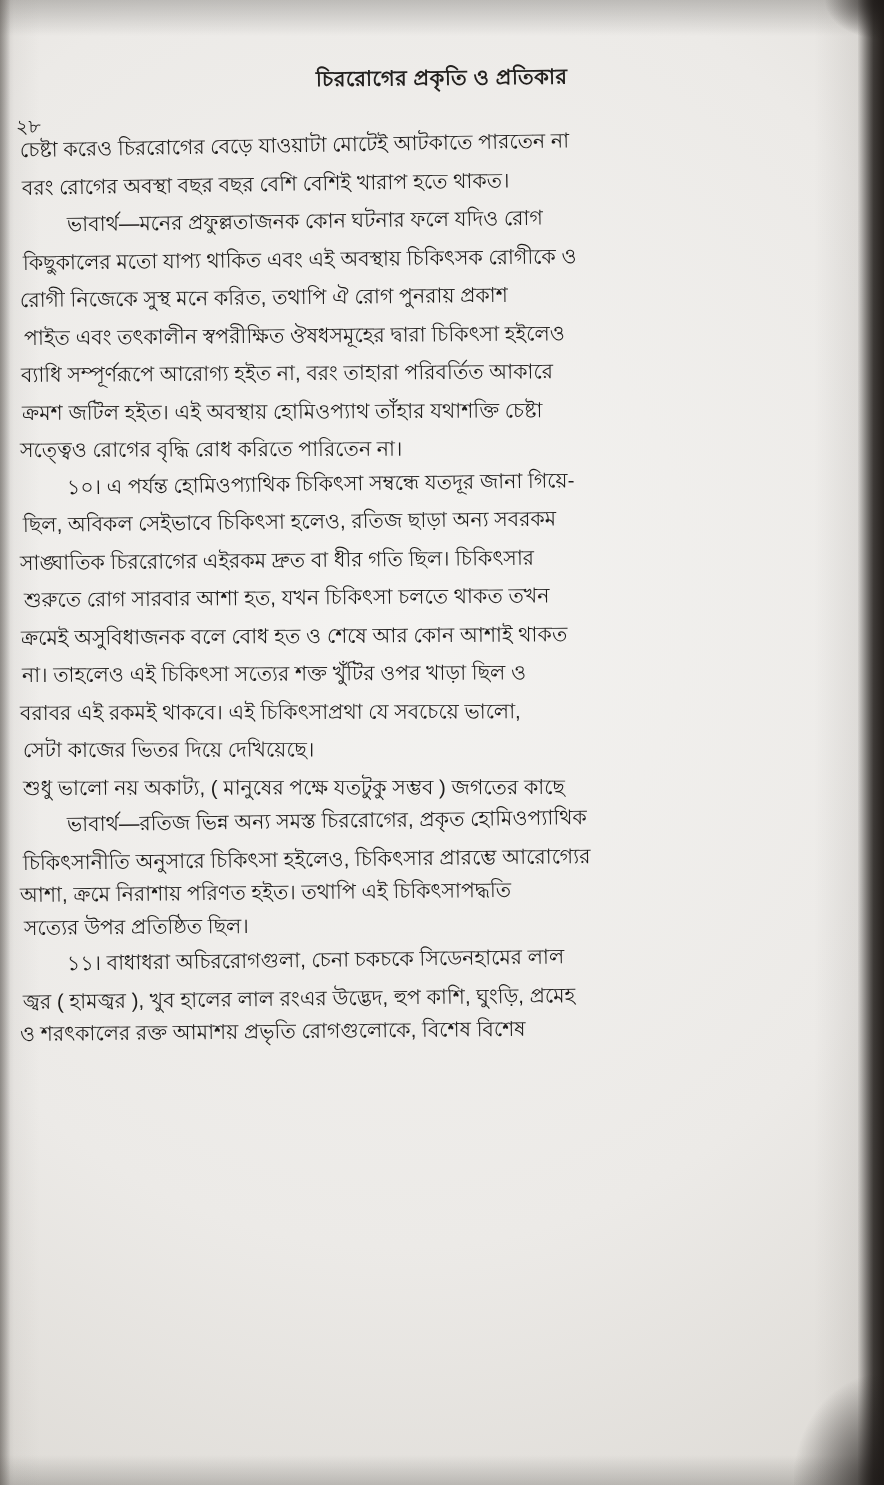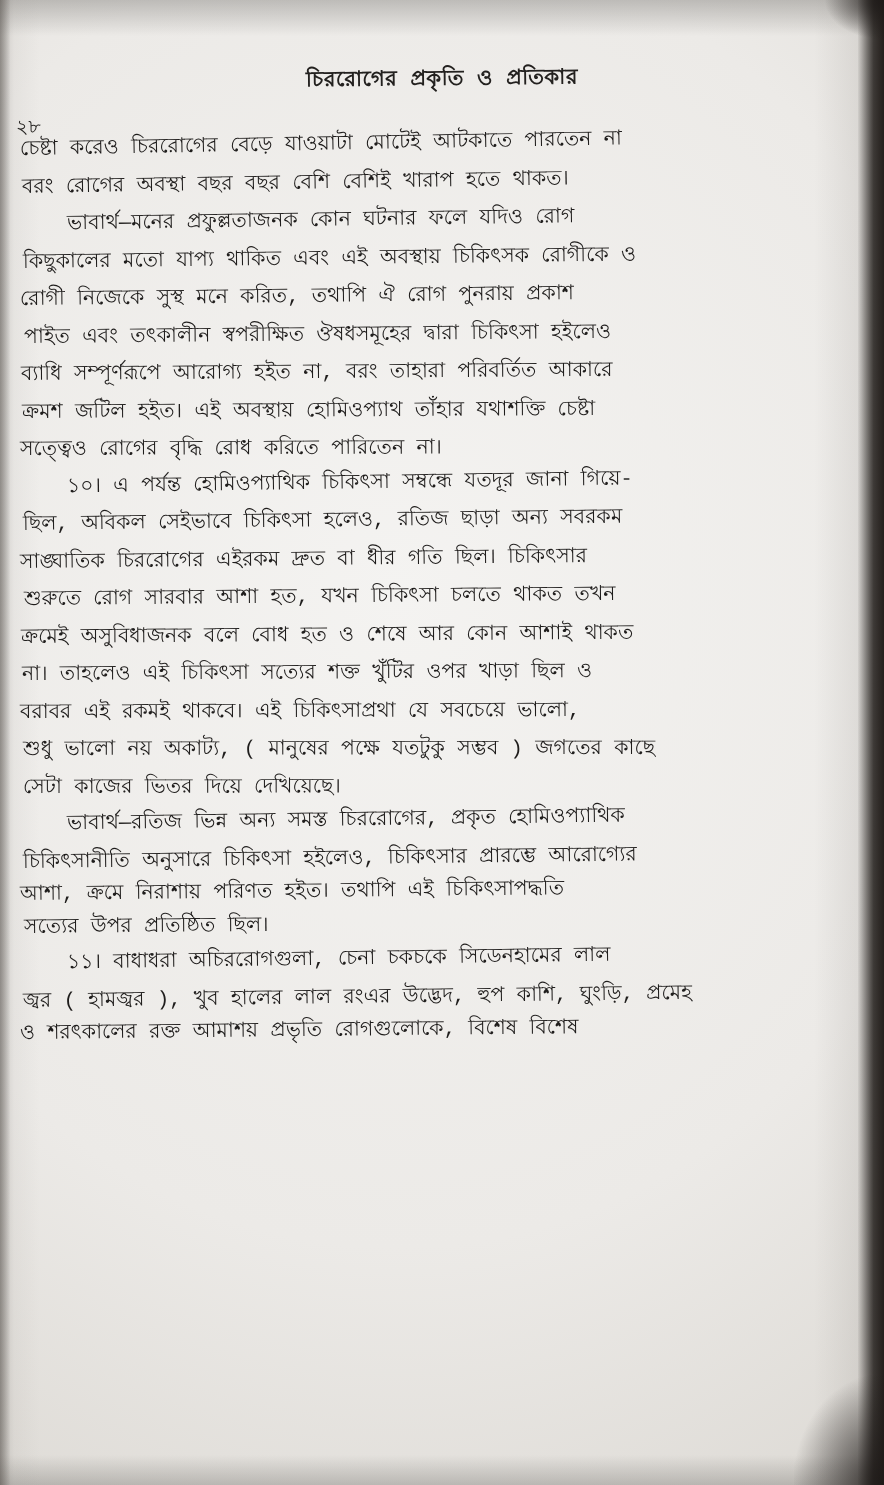--- a/index.html
+++ b/index.html
@@ -6,21 +6,21 @@
     margin: 0;
     padding: 0;
     background: #1a1a1a;
   }
   .page {
     position: relative;
     width: 884px;
     height: 1485px;
     overflow: hidden;
     background: #efeeec;
-    font-family: Liberation Mono, monospace;
+    font-family: Liberation Sans, sans-serif;
   }
   
   .paper {
     position: absolute;
     inset: 0;
     background:
       radial-gradient(ellipse 120% 80% at 45% 40%, #f4f3f1 0%, #eceae7 55%, #dedbd6 85%, #cfcbc5 100%);
   }
   .paper::after {
     content: "";
@@ -162,22 +162,22 @@
       <span class="ln r8">ক্রমশ জটিল হইত।    এই অবস্থায় হোমিওপ্যাথ তাঁহার যথাশক্তি চেষ্টা</span>
       <span class="ln r9">সত্ত্বেও রোগের বৃদ্ধি রোধ করিতে পারিতেন না।</span>
 
       <span class="ln r3 indent para-gap">১০।    এ পর্যন্ত হোমিওপ্যাথিক চিকিৎসা সম্বন্ধে যতদূর জানা গিয়ে-</span>
       <span class="ln r4">ছিল, অবিকল সেইভাবে চিকিৎসা হলেও, রতিজ ছাড়া অন্য সবরকম</span>
       <span class="ln r5">সাঙ্ঘাতিক চিররোগের এইরকম দ্রুত বা ধীর গতি ছিল।    চিকিৎসার</span>
       <span class="ln r6">শুরুতে রোগ সারবার আশা হত, যখন চিকিৎসা চলতে থাকত তখন</span>
       <span class="ln r7">ক্রমেই অসুবিধাজনক বলে বোধ হত ও শেষে আর কোন আশাই থাকত</span>
       <span class="ln r8">না।  তাহলেও এই চিকিৎসা সত্যের শক্ত খুঁটির ওপর খাড়া ছিল ও</span>
       <span class="ln r9">বরাবর এই রকমই থাকবে।    এই চিকিৎসাপ্রথা যে সবচেয়ে ভালো,</span>
+      <span class="ln r10">সেটা কাজের ভিতর দিয়ে দেখিয়েছে।</span>
       <span class="ln r10">শুধু ভালো নয় অকাট্য, ( মানুষের পক্ষে  যতটুকু  সম্ভব ) জগতের কাছে</span>
-      <span class="ln r10">সেটা কাজের ভিতর দিয়ে দেখিয়েছে।</span>
 
       <span class="ln r3 indent para-gap">ভাবার্থ—রতিজ ভিন্ন অন্য সমস্ত চিররোগের, প্রকৃত হোমিওপ্যাথিক</span>
       <span class="ln r4 small-gap">চিকিৎসানীতি অনুসারে চিকিৎসা হইলেও, চিকিৎসার প্রারম্ভে আরোগ্যের</span>
       <span class="ln r5 small-gap">আশা, ক্রমে নিরাশায় পরিণত হইত।    তথাপি এই চিকিৎসাপদ্ধতি</span>
       <span class="ln r6 small-gap">সত্যের উপর প্রতিষ্ঠিত ছিল।</span>
 
       <span class="ln r3 indent para-gap">১১।    বাধাধরা অচিররোগগুলা, চেনা চকচকে সিডেনহামের লাল</span>
       <span class="ln r4 small-gap">জ্বর ( হামজ্বর ), খুব হালের লাল রংএর উদ্ভেদ, হুপ কাশি, ঘুংড়ি, প্রমেহ</span>
       <span class="ln r5 small-gap">ও শরৎকালের রক্ত আমাশয় প্রভৃতি রোগগুলোকে, বিশেষ বিশেষ</span>
 

